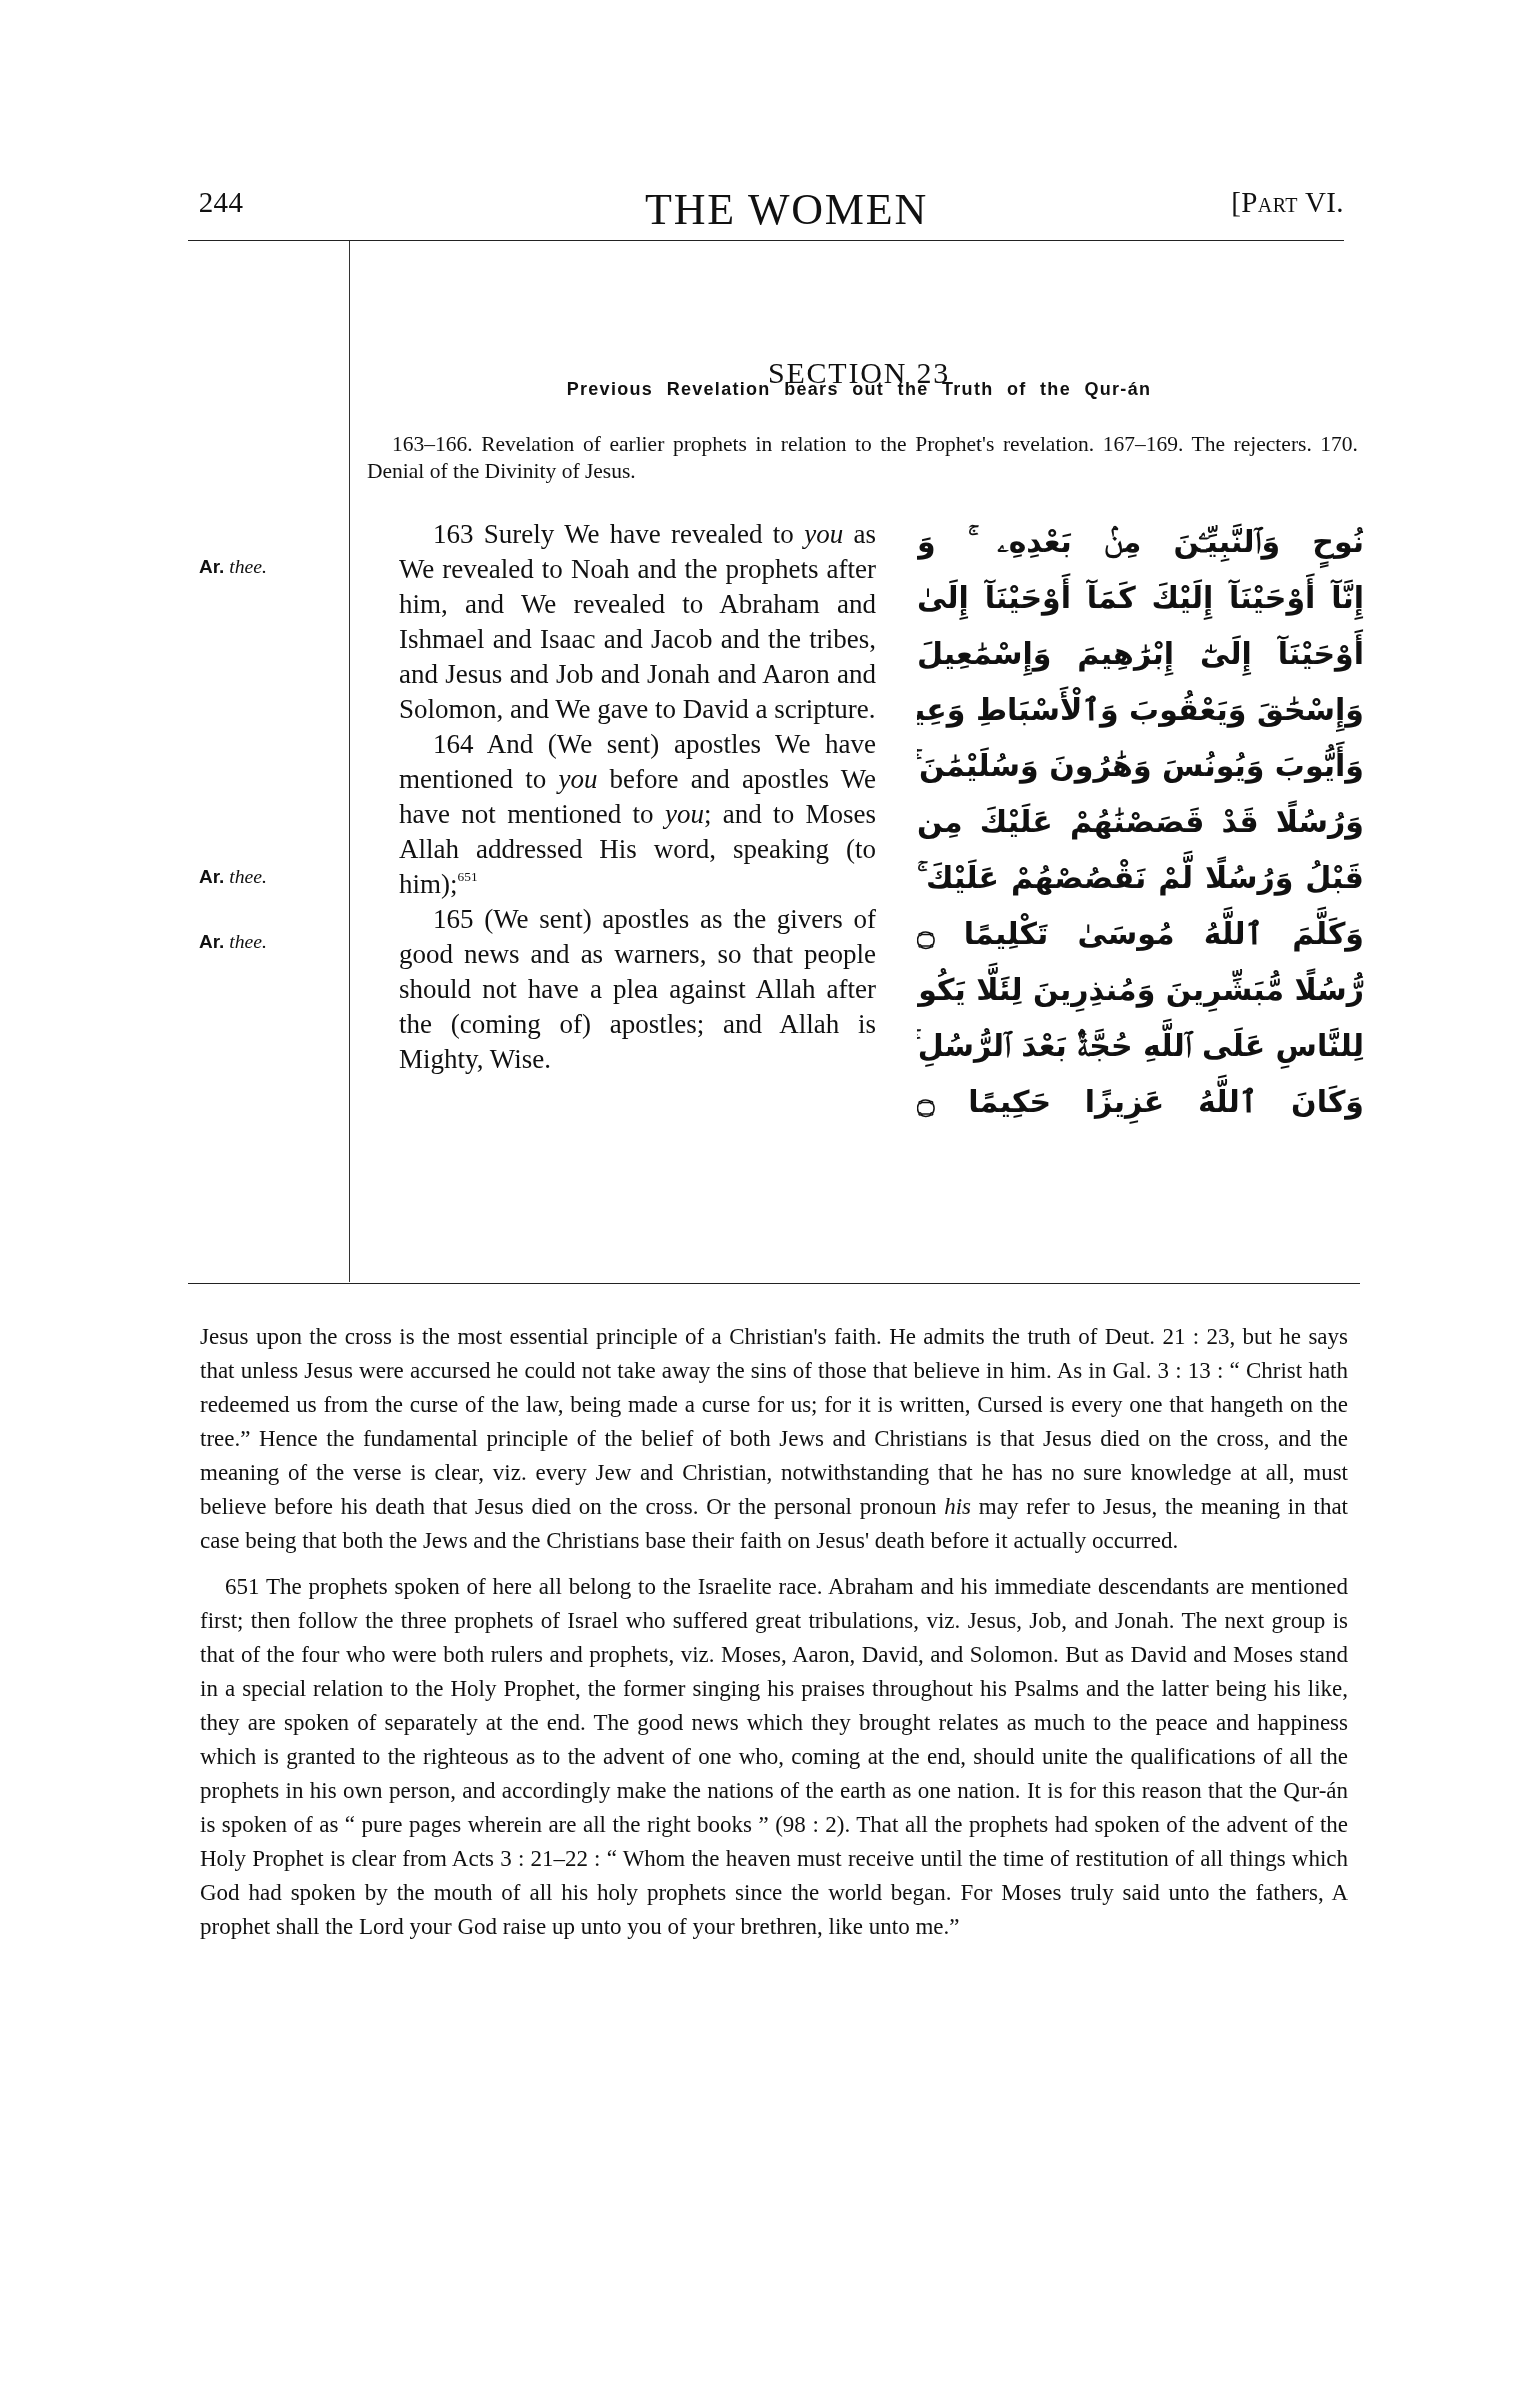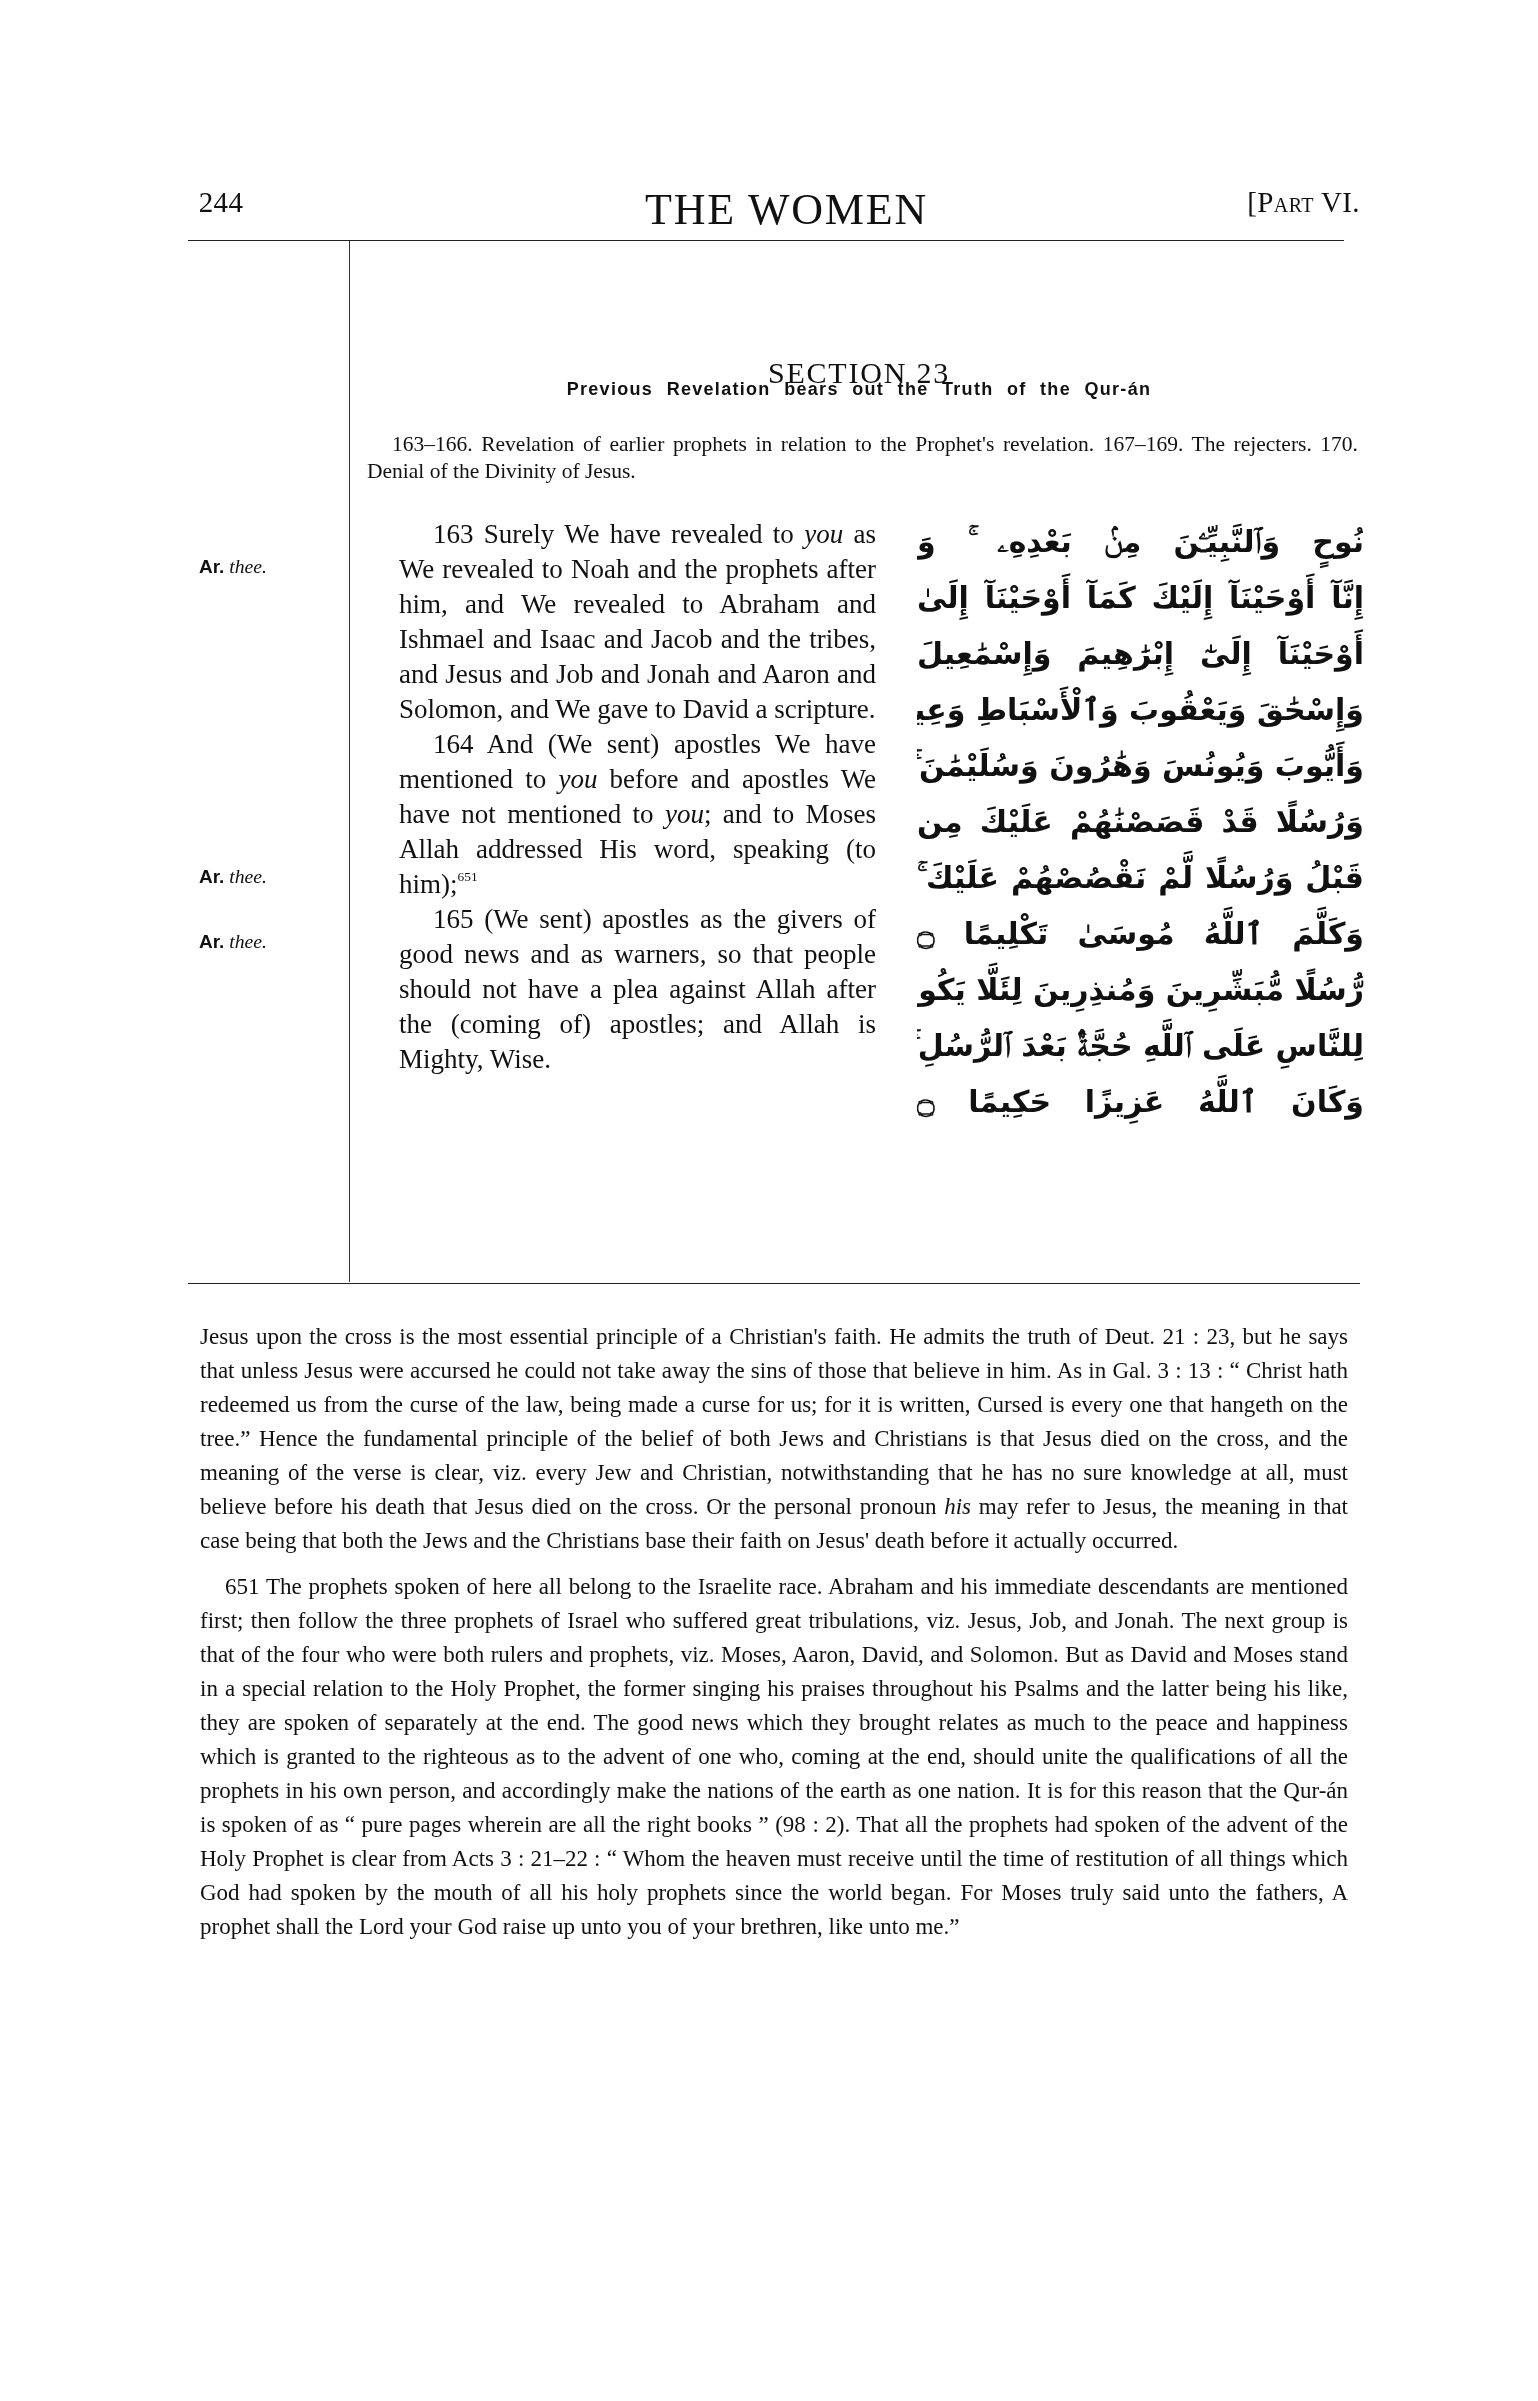--- a/index.html
+++ b/index.html
@@ -8,21 +8,21 @@
     color: #111111;
     font-family: "Liberation Serif", "DejaVu Serif", serif;
   }
   .abs { position: absolute; }
   .running-head {
     top: 184px; left: 188px; width: 1172px; height: 36px;
     font-size: 29px; letter-spacing: 0.4px;
   }
   .running-head .page-no { position: absolute; left: 10.7px; top: 1.8px; font-size: 29px; }
   .running-head .title { position: absolute; left: 8px; width: 1172px; top: 0; text-align: center; font-size: 44px; letter-spacing: 1.8px; padding-left: 9px; box-sizing: border-box; }
-  .running-head .part { position: absolute; right: 0; top: 1.8px; font-size: 29px; font-variant: small-caps; }
+  .running-head .part { position: absolute; right: 16px; top: 1.8px; font-size: 29px; font-variant: small-caps; }
   .head-rule { top: 240px; left: 188px; width: 1156px; height: 0; border-top: 1.8px solid #222; }
   .v-rule { top: 241px; left: 349px; width: 0; height: 1041px; border-left: 1.8px solid #333; }
   .bottom-rule { top: 1283px; left: 188px; width: 1172px; height: 0; border-top: 1.8px solid #222; }
 
   .section-no { top: 356px; left: 358px; width: 1002px; text-align: center; font-size: 30px; letter-spacing: 1.8px; }
   .section-title {
     top: 376px; left: 358px; width: 1002px; text-align: center;
     font-family: "Liberation Sans", "DejaVu Sans", sans-serif; font-weight: bold;
     font-size: 18px; letter-spacing: 1.3px; word-spacing: 7.2px;
   }

